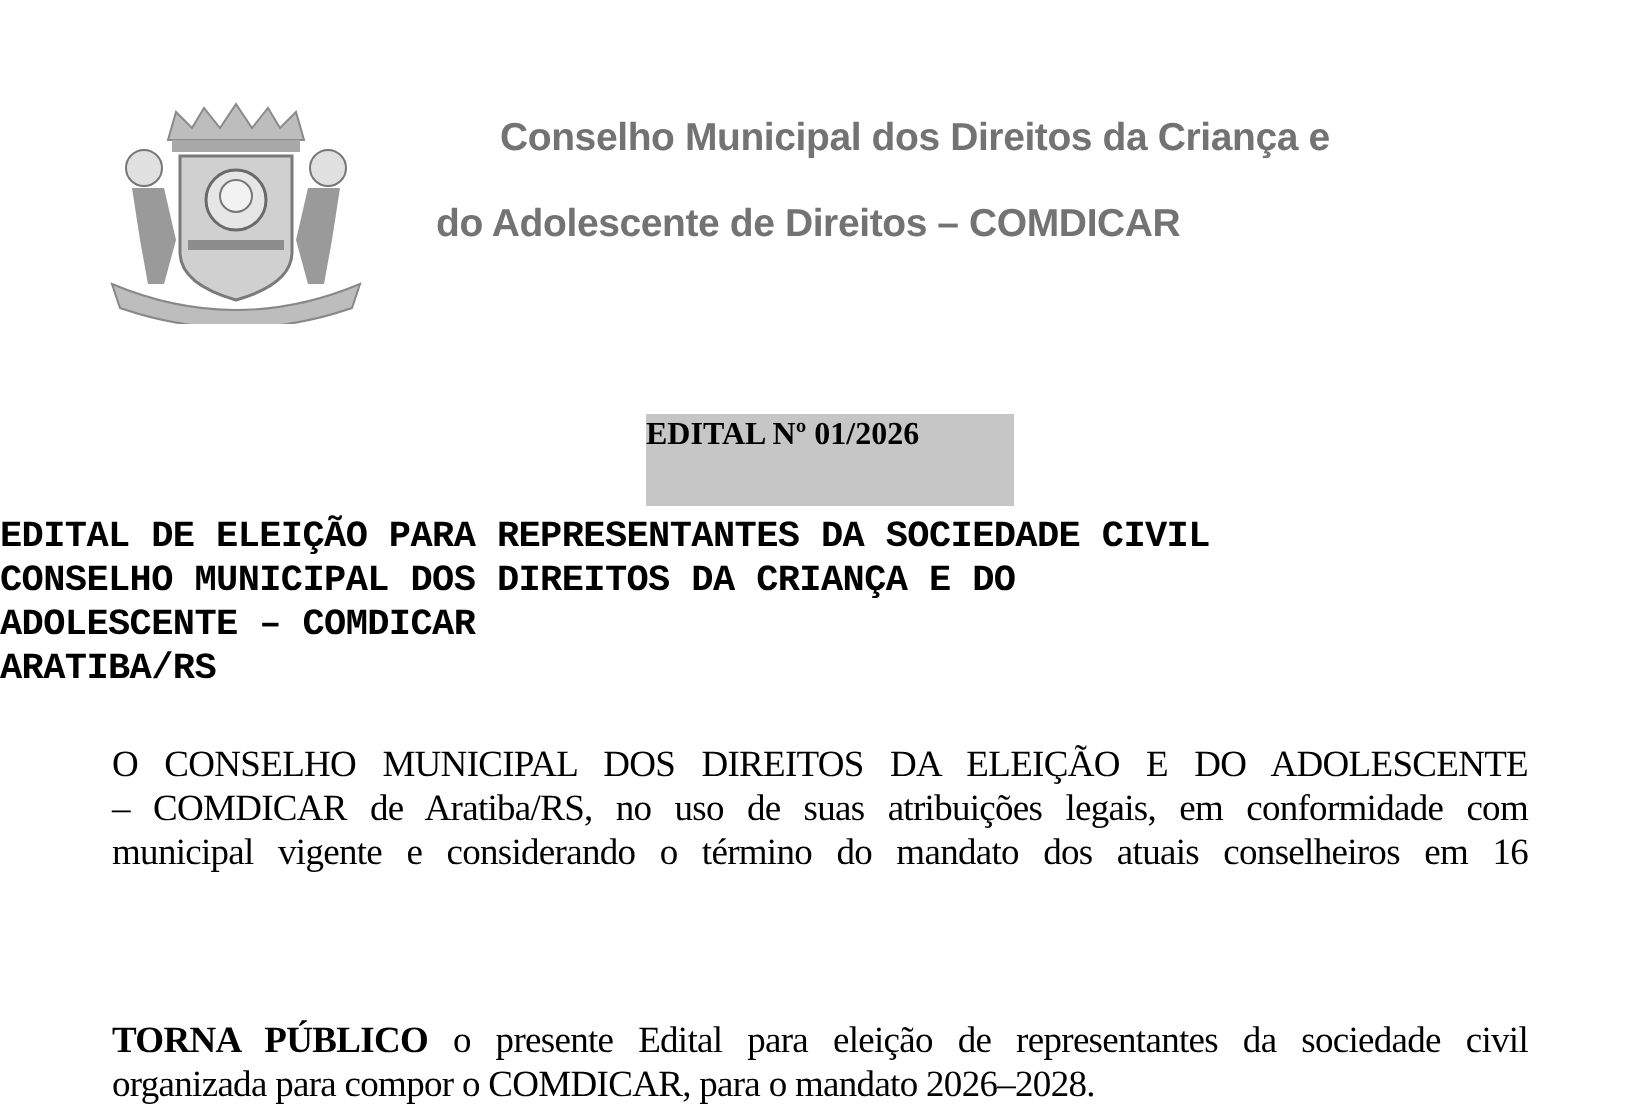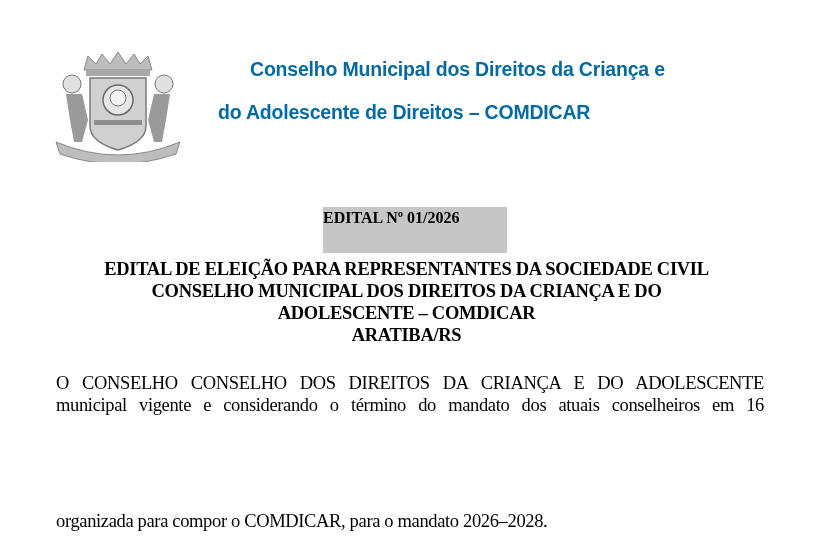--- a/index.html
+++ b/index.html
@@ -19,21 +19,21 @@
       position: absolute;
       left: 52px;
       top: 50px;
       width: 132px;
       height: 112px;
     }
     .header-line {
       position: absolute;
       font-family: "Liberation Sans", sans-serif;
       font-weight: bold;
-      color: #0369a1;
+      color: #737373;
       font-size: 19.5px;
       letter-spacing: -0.2px;
       white-space: nowrap;
     }
     .header-line-1 { left: 250px; top: 58px; }
     .header-line-2 { left: 218px; top: 101px; }
 
     .edital-box {
       position: absolute;
       left: 323px;
@@ -47,26 +47,26 @@
       left: 323px;
       top: 209px;
       font-weight: bold;
       font-size: 16px;
       white-space: nowrap;
     }
     .subtitle {
       position: absolute;
       left: 0;
       width: 813px;
-      text-align: center;
       font-weight: bold;
       font-size: 18.5px;
       line-height: 22px;
       top: 258px;
       letter-spacing: -0.3px;
+      font-family: Liberation Mono, monospace;
     }
     .subtitle div { white-space: nowrap; }
     .para {
       position: absolute;
       left: 56px;
       width: 708px;
       font-size: 18.5px;
       line-height: 22px;
       text-align: justify;
       letter-spacing: -0.35px;
@@ -107,19 +107,21 @@
 <div class="edital-title">EDITAL Nº 01/2026</div>
 
 <div class="subtitle">
   <div>EDITAL DE ELEIÇÃO PARA REPRESENTANTES DA SOCIEDADE CIVIL</div>
   <div>CONSELHO MUNICIPAL DOS DIREITOS DA CRIANÇA E DO</div>
   <div>ADOLESCENTE – COMDICAR</div>
   <div>ARATIBA/RS</div>
 </div>
 
 <div class="para para-1">
-  <span class="line">O CONSELHO CONSELHO DOS DIREITOS DA CRIANÇA E DO ADOLESCENTE</span>
+  <span class="line">O CONSELHO MUNICIPAL DOS DIREITOS DA ELEIÇÃO E DO ADOLESCENTE</span>
+  <span class="line">– COMDICAR de Aratiba/RS, no uso de suas atribuições legais, em conformidade com</span>
   <span class="line">municipal vigente e considerando o término do mandato dos atuais conselheiros em 16</span>
 </div>
 
 <div class="para para-2">
+  <span class="line"><b>TORNA PÚBLICO</b><span> o presente Edital para eleição de representantes da sociedade civil</span></span>
   <span class="line last">organizada para compor o COMDICAR, para o mandato 2026–2028.</span>
 </div>
 
 </body></html>

